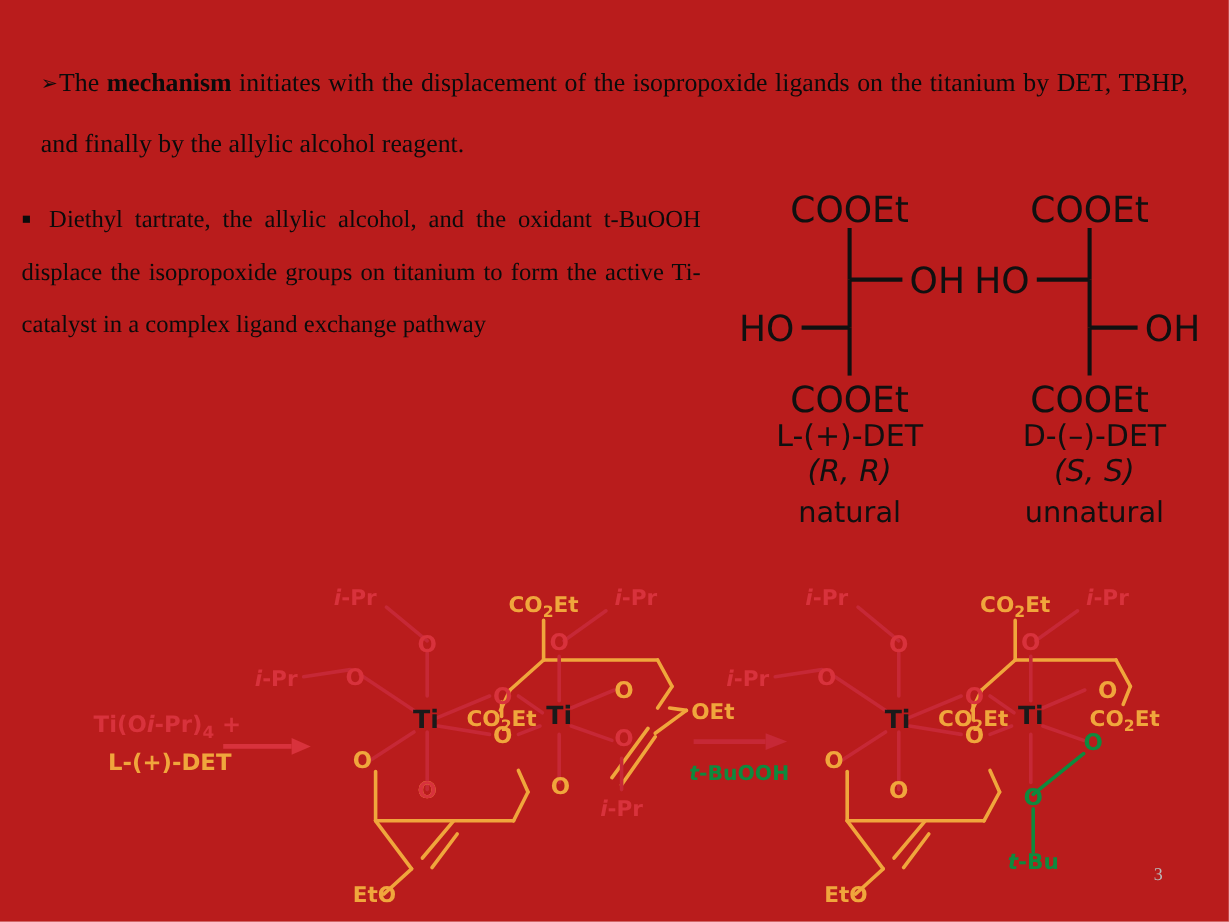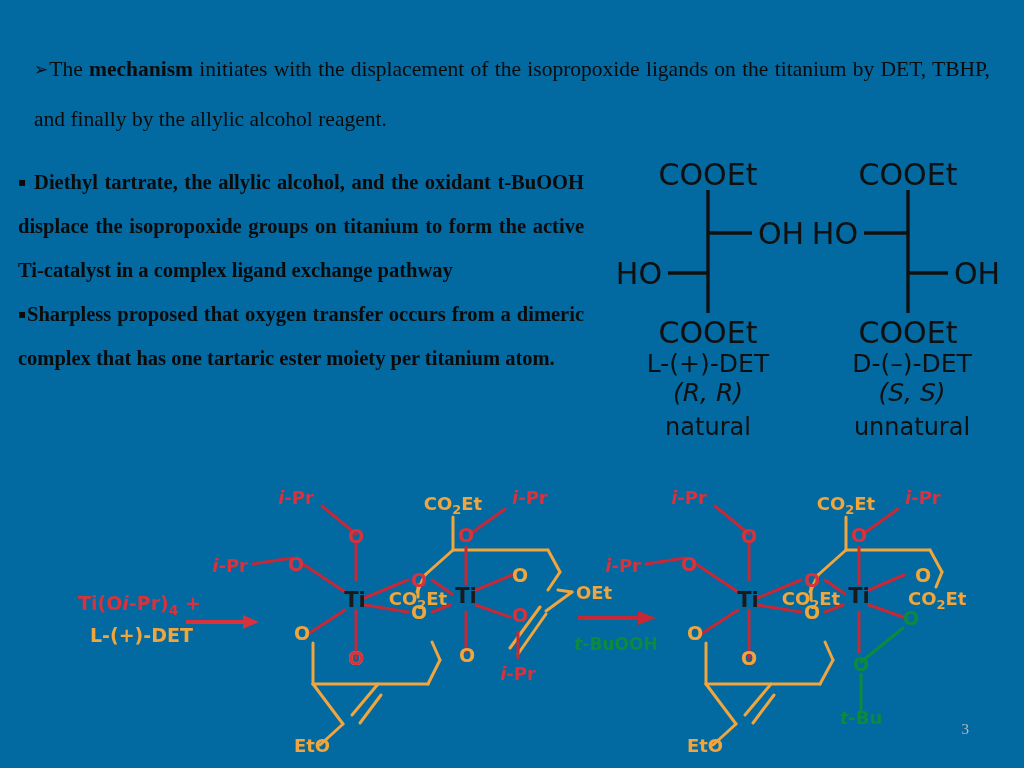--- a/index.html
+++ b/index.html
@@ -10,21 +10,21 @@
     width: 1024px; height: 768px;
     position: relative;
     overflow: hidden;
     font-family: "Liberation Serif", serif;
     color: #000000;
   }
   #slide {
     position: absolute;
     left: 0; top: 0;
     width: 1024px; height: 768px;
-    background: #0369a1;
+    background: #b91c1c;
   }
 
   
   .top-para {
     position: absolute;
     left: 34px; top: 44px;
     width: 956px;
     font-size: 21.5px;
     line-height: 50px;
     text-align: justify;
@@ -44,21 +44,20 @@
     position: absolute;
     left: 18px; top: 160px;
     width: 566px;
     font-size: 20.5px;
     line-height: 44px;
     color: #0b0b0b;
   }
   .para-just {
     text-align: justify;
     text-justify: inter-word;
-    font-weight: bold;
   }
   .sq {
     font-family: "DejaVu Sans", sans-serif;
     font-size: 12px;
     vertical-align: 3px;
   }
   .para-b2 { margin-top: 0px; }
 
   
   .det-block {
@@ -90,23 +89,20 @@
 
 <div id="slide">
 
   <div class="top-para">
     <span class="bulletglyph">➢</span><span>The </span><span class="bold-word">mechanism</span><span> initiates with the displacement of the isopropoxide ligands on the titanium by DET, TBHP, and finally by the allylic alcohol reagent.</span>
   </div>
 
   <div class="left-col">
     <div class="para-just">
       <span class="sq">▪</span><span> Diethyl tartrate, the allylic alcohol, and the oxidant t-BuOOH displace the isopropoxide groups on titanium to form the active Ti-catalyst in a complex ligand exchange pathway</span>
-    </div>
-    <div class="para-just para-b2">
-      <span class="sq">▪</span><span>Sharpless proposed that oxygen transfer occurs from a dimeric complex that has one tartaric ester moiety per titanium atom.</span>
     </div>
   </div>
 
   <div class="det-block">
     <svg class="det-svg" width="400" height="290" viewBox="0 0 400 290" xmlns="http://www.w3.org/2000/svg">
       <g stroke="#101010" stroke-width="3.4" stroke-linecap="butt" fill="none">
 
         <line x1="96" y1="35" x2="96" y2="78"></line>
         <line x1="96" y1="78" x2="140" y2="78"></line>
         <line x1="96" y1="78" x2="96" y2="118"></line>

